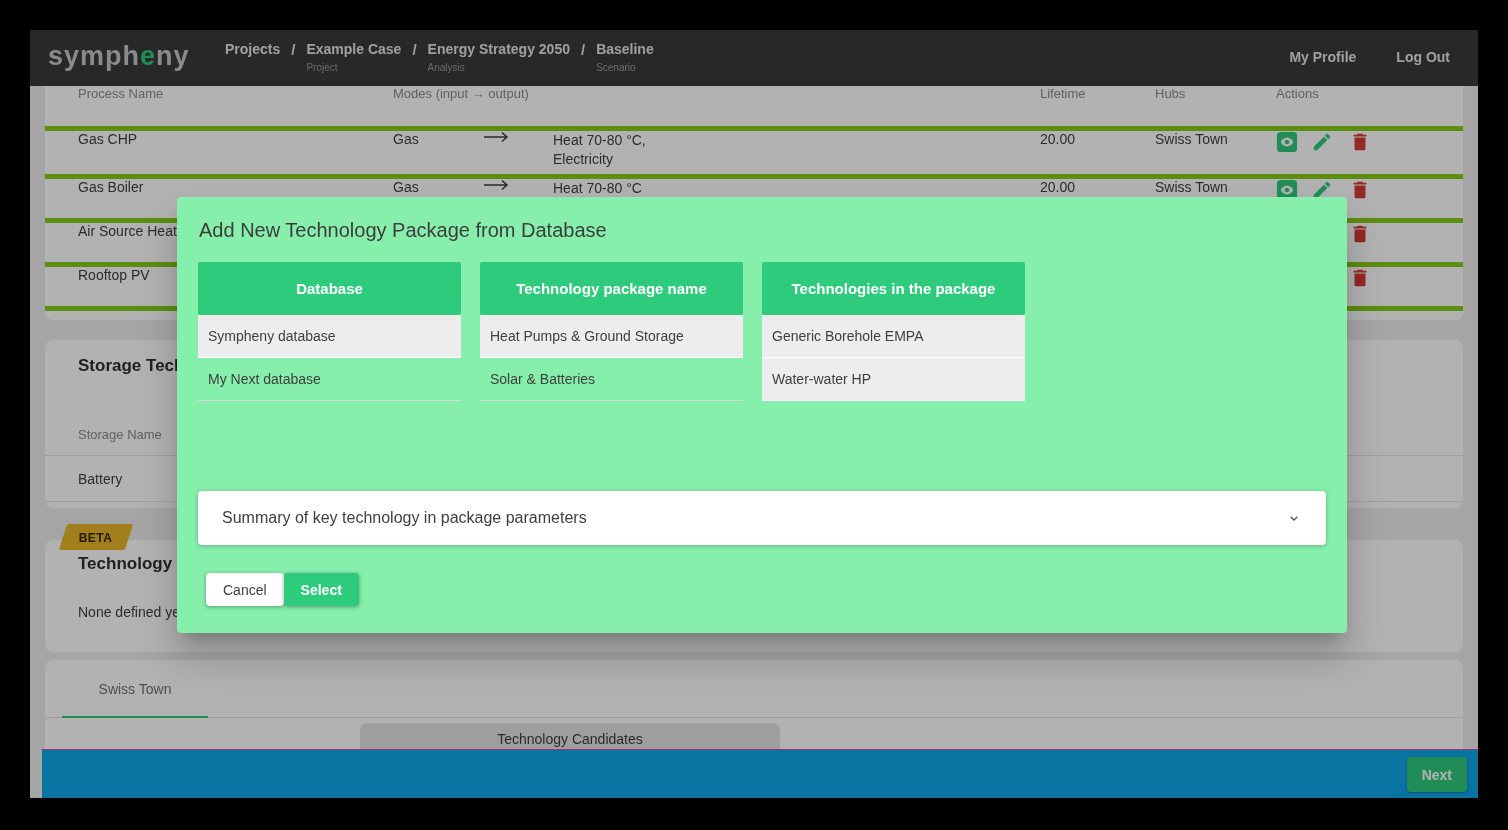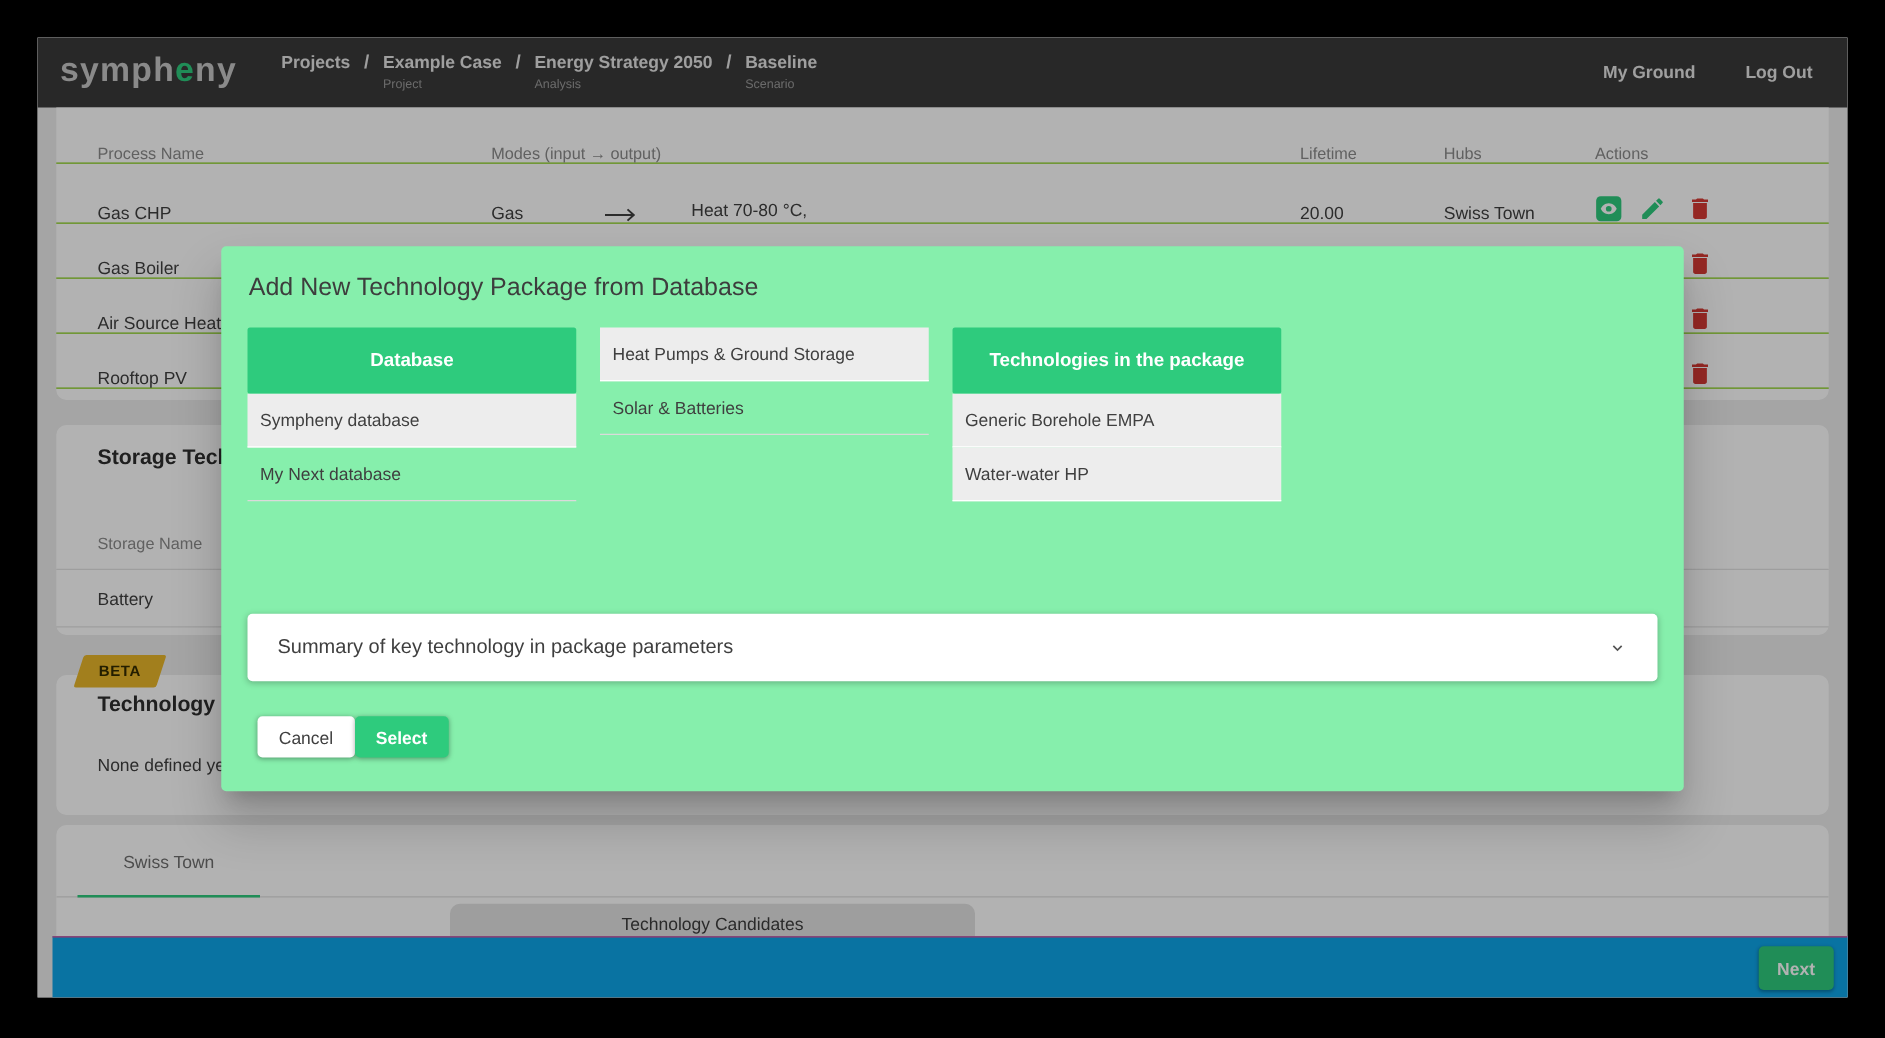--- a/index.html
+++ b/index.html
@@ -14,21 +14,21 @@
   .crumb{display:flex;flex-direction:column}
   .crumb .lbl{font-size:14px;font-weight:bold;color:#e4e4e4;line-height:19px}
   .crumb .sub{font-size:10px;color:#9a9a9a;margin-top:3px}
   .sep{font-size:15px;font-weight:bold;color:#e4e4e4;line-height:19px}
   .nav{position:absolute;right:28px;top:19px;display:flex;gap:40px}
   .nav .nav-link{font-size:14px;font-weight:bold;color:#e4e4e4;cursor:pointer}
 
   
   .card{position:absolute;background:#fff;border-radius:8px}
   #conv-card{left:15px;top:56px;width:1418px;height:234px;border-radius:0 0 8px 8px}
-  .trow{display:flex;align-items:flex-end;border-bottom:1px solid #84cc16;padding-left:33px}
+  .trow{display:flex;align-items:flex-start;border-bottom:5px solid #84cc16;padding-left:33px}
   .thead{height:45px;font-size:13px;color:#8b8b8b}
   .tr{height:44px;font-size:14px;color:#3f3f3f}
   .tr.tall{height:48px}
   .c-name{width:315px}
   .c-in{width:90px}
   .c-arrow{width:55px;display:flex;align-items:center}
   .c-out{width:502px;padding-left:15px;line-height:19px}
   .c-life{width:115px}
   .c-hub{width:121px}
   .c-modes{width:647px}
@@ -97,21 +97,21 @@
           <span class="lbl">Energy Strategy 2050</span>
           <span class="sub">Analysis</span>
         </div>
         <span class="sep">/</span>
         <div class="crumb">
           <span class="lbl">Baseline</span>
           <span class="sub">Scenario</span>
         </div>
       </div>
     <div class="nav">
-      <span class="nav-link">My Ground</span>
+      <span class="nav-link">My Profile</span>
       <span class="nav-link">Log Out</span>
     </div>
   </div>
 
   <div class="card" id="conv-card">
     <div class="trow thead">
       <div class="c-name">Process Name</div>
       <div class="c-modes">Modes (input → output)</div>
       <div class="c-life">Lifetime</div>
       <div class="c-hub">Hubs</div>
@@ -121,20 +121,21 @@
         <div class="trow tr tall">
           <div class="c-name">Gas CHP</div>
           <div class="c-in">Gas</div>
           <div class="c-arrow">
             <svg width="28" height="12" viewBox="0 0 28 12">
               <path d="M1 6h23M19 1.5l5 4.5-5 4.5" stroke="#3f3f3f" stroke-width="1.6" fill="none"></path>
             </svg>
           </div>
           <div class="c-out">
             <div>Heat 70-80 °C,</div>
+            <div>Electricity</div>
           </div>
           <div class="c-life">20.00</div>
           <div class="c-hub">Swiss Town</div>
           <div class="c-act">
             <span class="icon-btn">
               <svg width="22" height="22" viewBox="0 0 24 24">
                 <rect x="1" y="1" width="22" height="22" rx="4" fill="#2ecb7d"></rect>
                 <path d="M12 7.2c-3.4 0-6 2.5-6.9 4.8.9 2.3 3.5 4.8 6.9 4.8s6-2.5 6.9-4.8C18 9.7 15.4 7.2 12 7.2z" fill="#fff"></path>
                 <circle cx="12" cy="12" r="2.5" fill="#2ecb7d"></circle>
               </svg>
@@ -274,20 +275,21 @@
   <div class="overlay"></div>
   <div class="modal">
     <div class="modal-title">Add New Technology Package from Database</div>
     <div class="cols" id="modal-cols">
         <div class="col">
           <div class="col-head">Database</div>
           <div class="col-item selected">Sympheny database</div>
           <div class="col-item">My Next database</div>
         </div>
         <div class="col">
+          <div class="col-head">Technology package name</div>
           <div class="col-item selected">Heat Pumps &amp; Ground Storage</div>
           <div class="col-item">Solar &amp; Batteries</div>
         </div>
         <div class="col">
           <div class="col-head">Technologies in the package</div>
           <div class="col-item selected">Generic Borehole EMPA</div>
           <div class="col-item selected">Water-water HP</div>
         </div>
       </div>
     <div class="summary">

